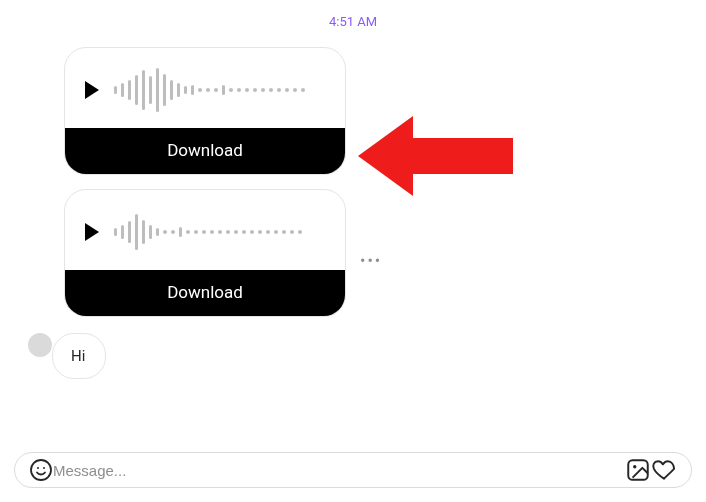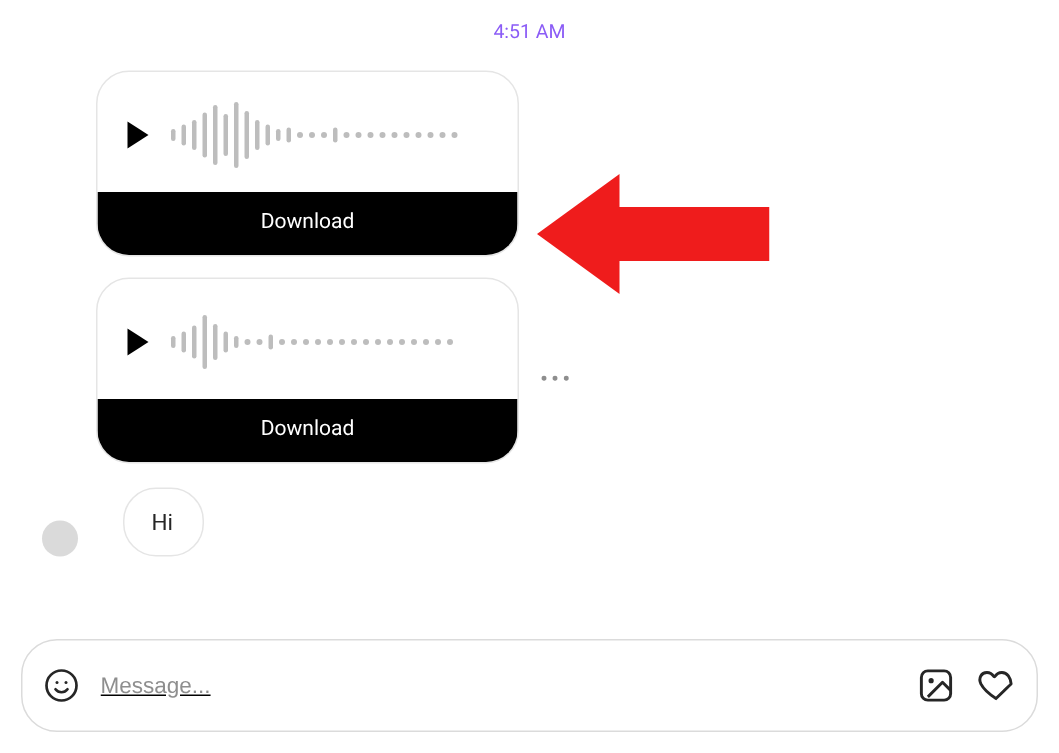--- a/index.html
+++ b/index.html
@@ -49,21 +49,21 @@
     align-items:center;
     gap:4px;
     height:48px;
   }
   .bar{width:3px;background:#bdbdbd;border-radius:2px;}
   .dot{width:4px;height:4px;background:#bdbdbd !important;border-radius:50%;}
   .download-btn{
     background:#000;
     color:#fff;
     text-align:center;
-    font-size:14px;
+    font-size:17px;
     padding:12px 0 14px 0;
     cursor:pointer;
   }
   .voice-row{
     display:flex;
     align-items:flex-end;
     margin-left:50px;
     margin-bottom:16px;
     position:relative;
   }
@@ -73,49 +73,48 @@
     color:#8e8e8e;
     font-size:16px;
     letter-spacing:2px;
     cursor:pointer;
     line-height:1;
     position:relative;
     bottom:48px;
   }
   .txt-row{
     display:flex;
-    align-items:flex-end;
-    gap:30px;
+    align-items:flex-start;
+    gap:0;
     margin-left:14px;
     margin-top:4px;
   }
   .avatar{
     width:24px;height:24px;border-radius:50%;background:#dadada;
   }
   .txt-bubble{
     border:1px solid #e5e5e5;
     border-radius:22px;
     padding:13px 20px 13px 18px;
     font-size:15px;
     color:#262626;
     background:#fff;
   }
   .composer{
     position:absolute;
     left:14px;
     right:14px;
     bottom:14px;
-    height:62px;
+    height:36px;
     border:1px solid #dbdbdb;
     border-radius:24px;
     display:flex;
     align-items:center;
     padding:0 14px;
-    gap:14px;
-    text-decoration:underline;
+    gap:0;
   }
   .composer input{
     flex:1;
     border:none;
     outline:none;
     font-size:15px;
     color:#262626;
   }
   .composer input::placeholder{color:#8e8e8e;}
   .icon-btn{cursor:pointer;display:flex;align-items:center;justify-content:center;}

